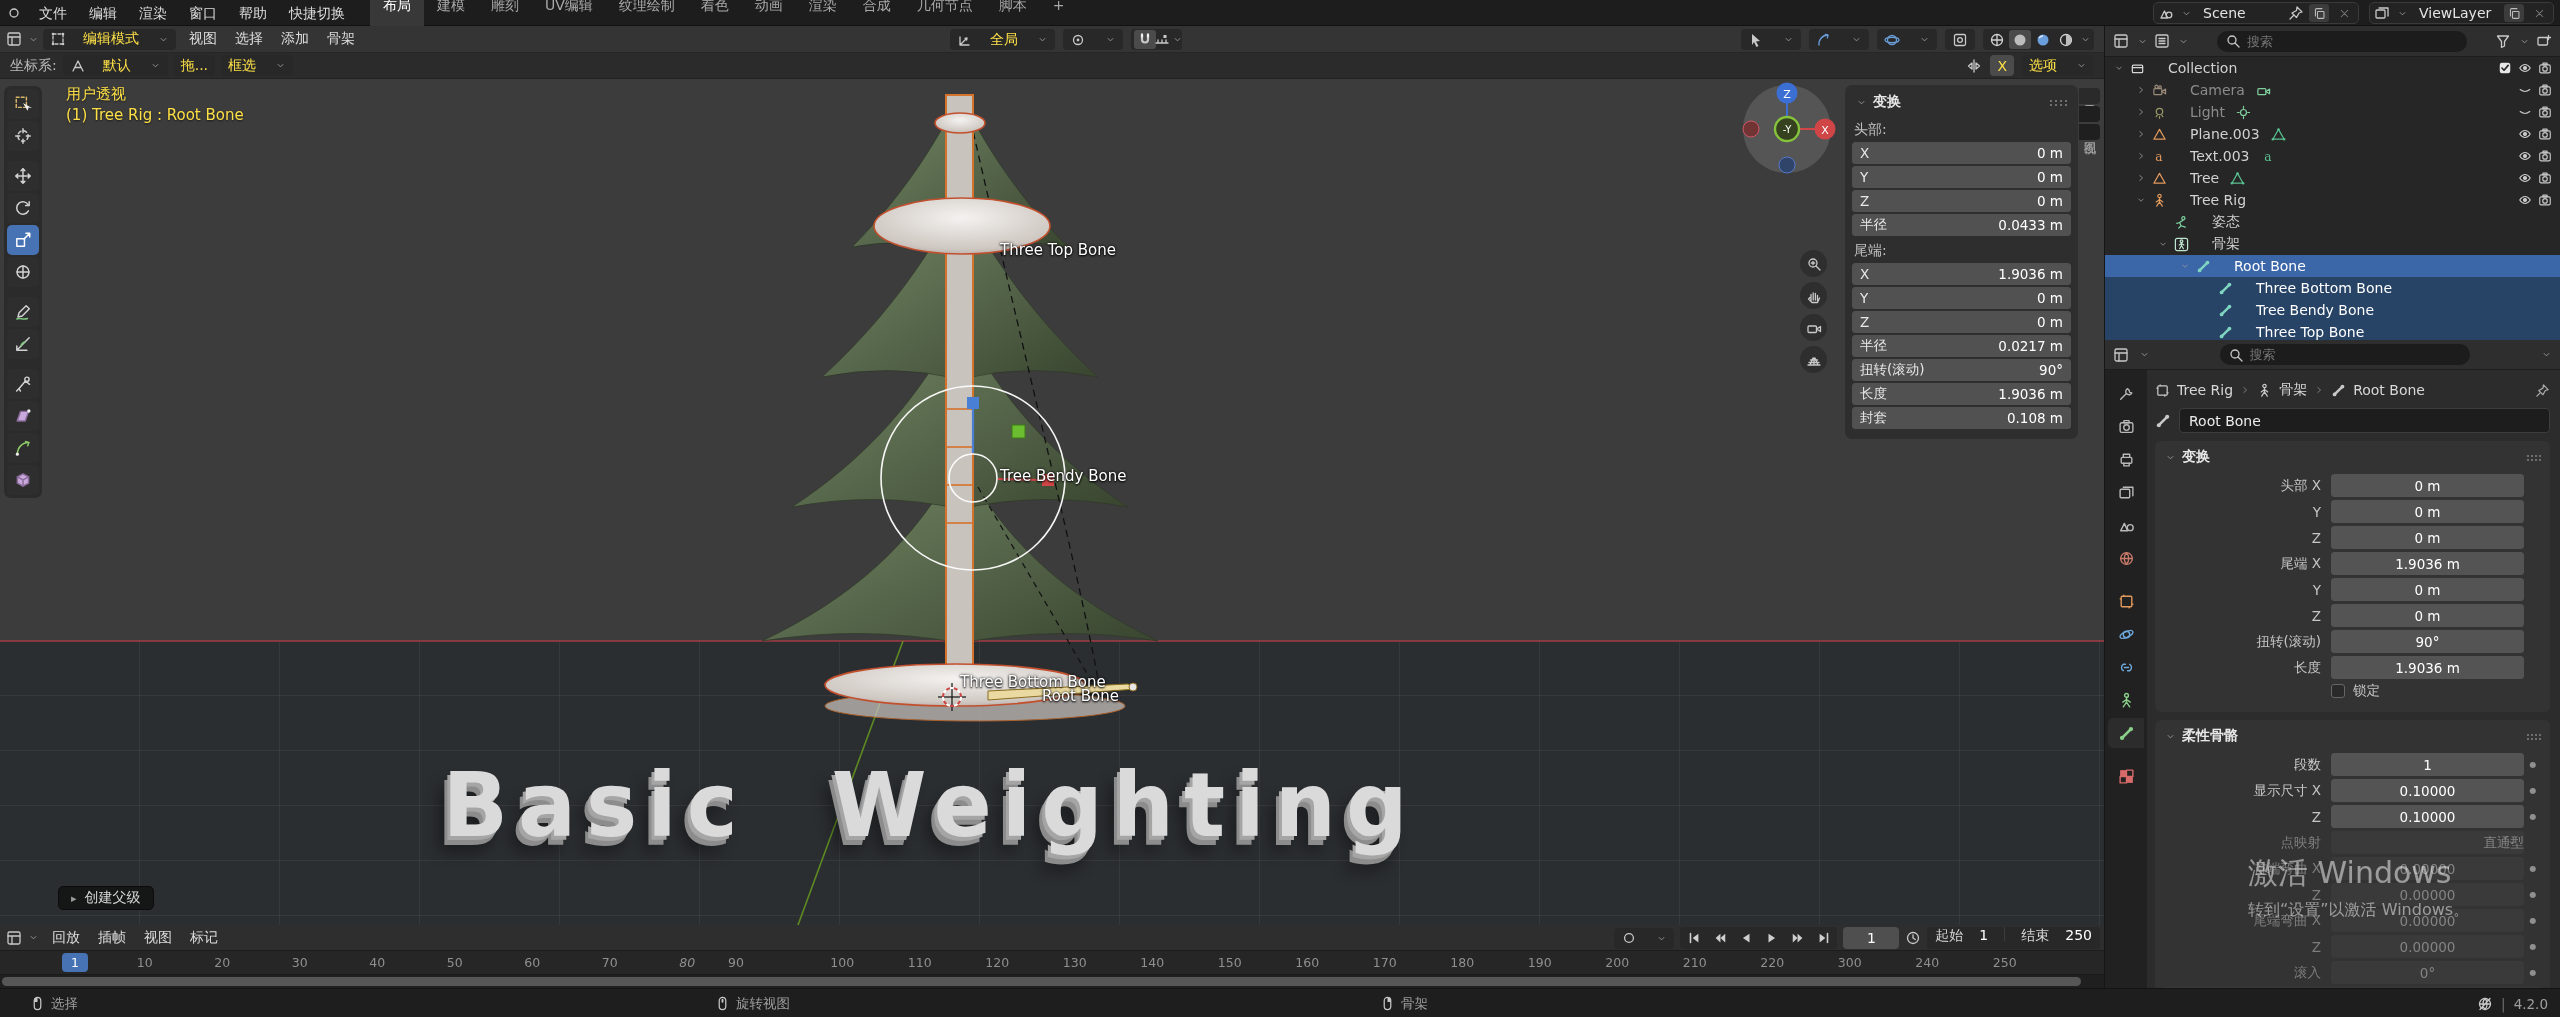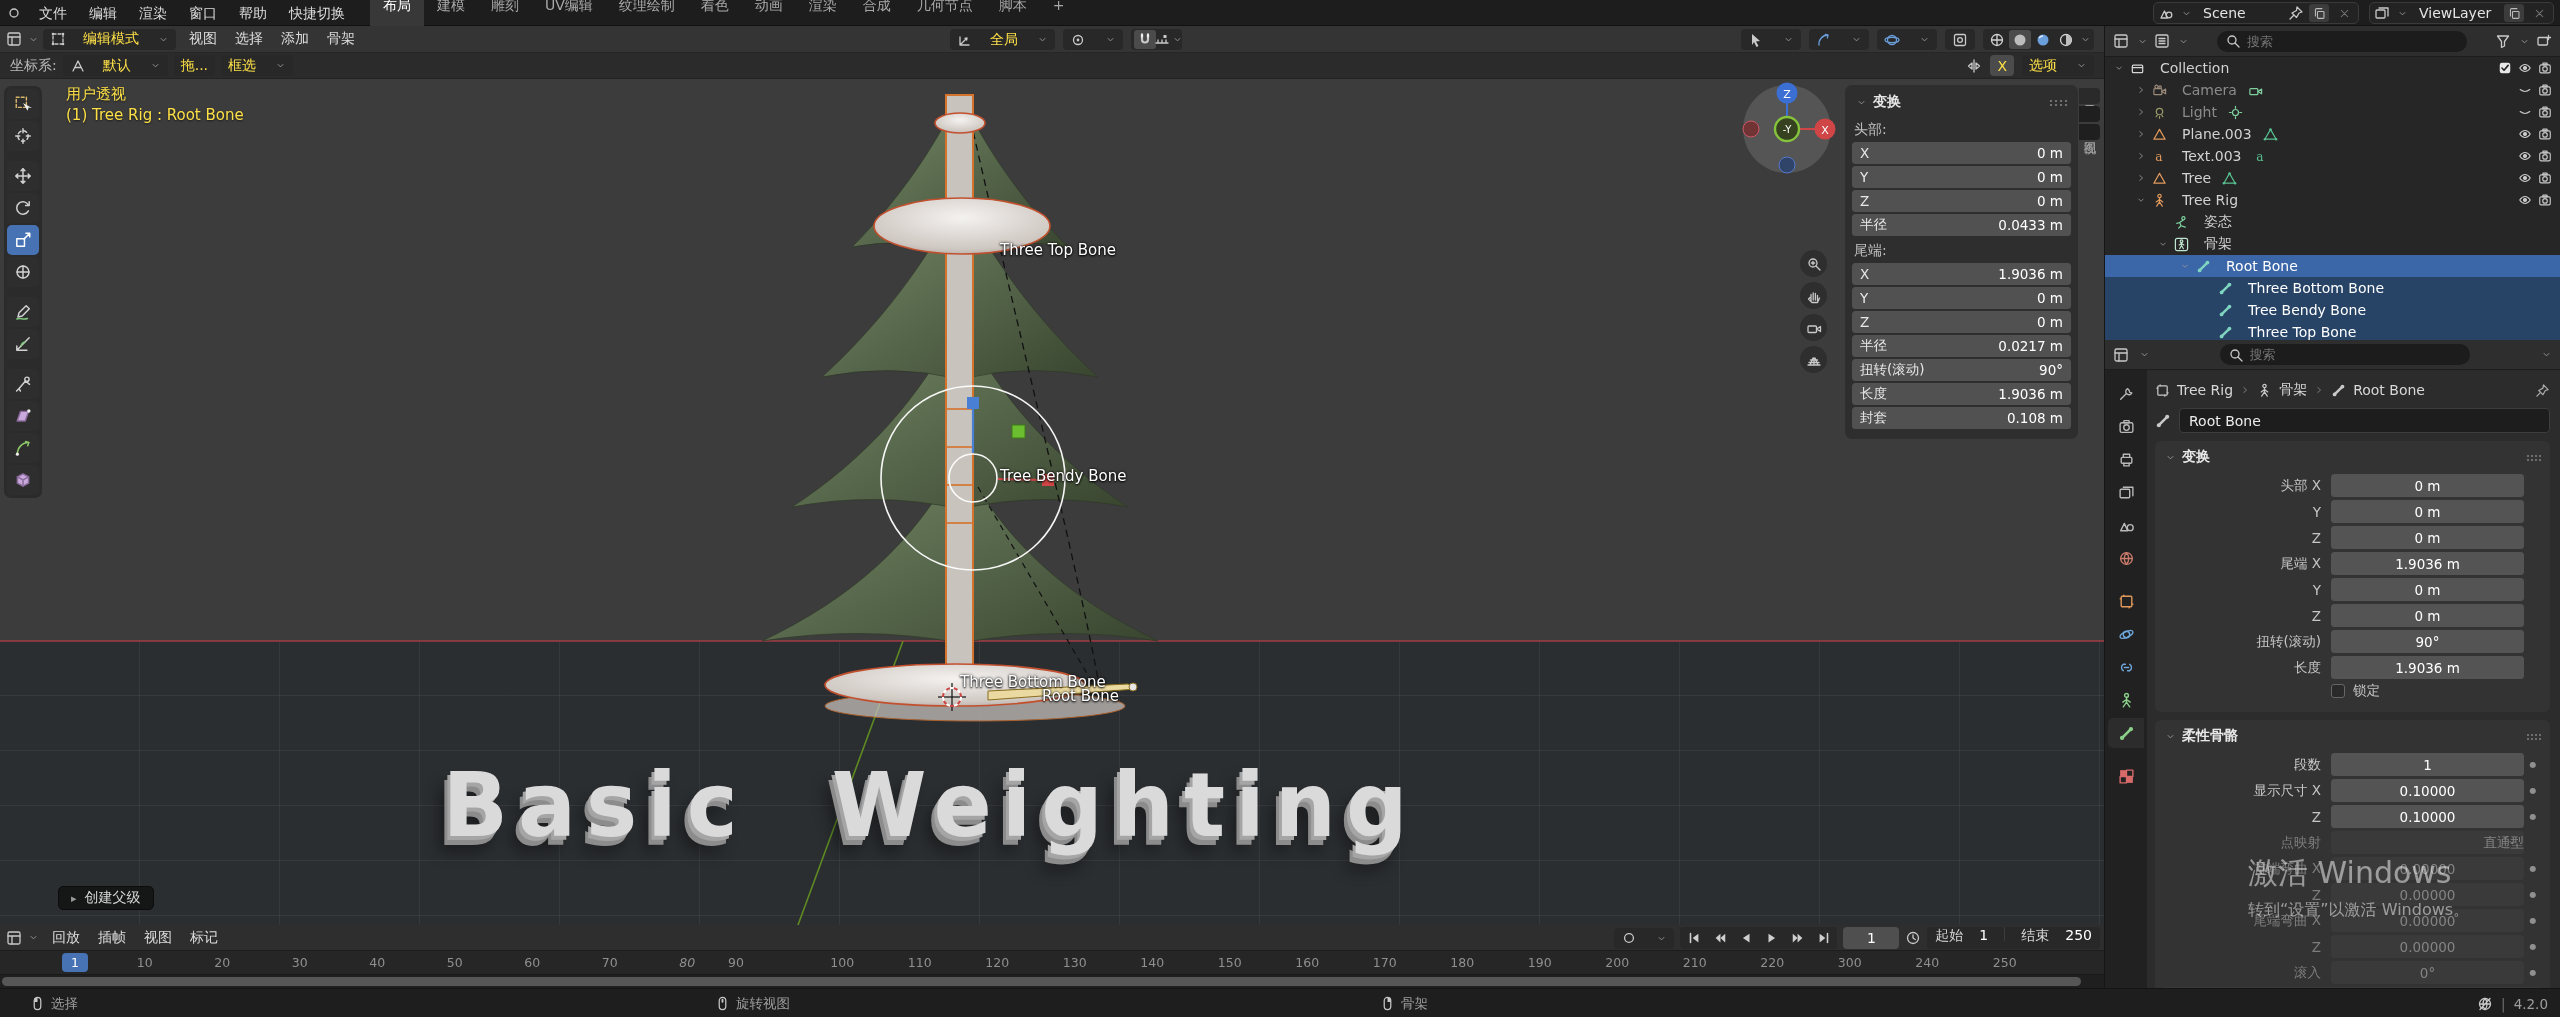--- a/index.html
+++ b/index.html
@@ -73,21 +73,21 @@
 
   
   #outliner{position:absolute;left:2104px;top:26px;width:456px;height:314px;background:#262626;border-left:1px solid #161616;overflow:hidden}
   #ol-header{height:31px;background:#2e2e2e;display:flex;align-items:center;gap:6px;padding:0 8px;border-bottom:1px solid #1d1d1d}
   .search{flex:1;display:flex;align-items:center;gap:6px;background:#1c1c1c;border-radius:11px;height:21px;padding:0 8px;max-width:250px;margin:12px auto}
   .search input{background:transparent;border:none;outline:none;color:#ddd;width:100%;font-size:13px;font-family:inherit}
   .olrow{display:flex;align-items:center;height:22px;padding-left:6px;gap:3px;white-space:nowrap}
   .olrow.sel-active{background:#3b66a8;color:#fff}
   .olrow.sel-child{background:#274467;color:#dbe6f5}
   .olrow .exp{width:16px;color:#9a9a9a;display:inline-flex;justify-content:center;font-size:12px}
-  .olrow .lbl{margin-left:12px;color:#d2d2d2}
+  .olrow .lbl{margin-left:20px;color:#d2d2d2}
   .olrow.dim .lbl{color:#8b8b8b}
   .olrow.sel-active .lbl,.olrow.sel-child .lbl{color:#fff}
   .olrow .ricons{margin-left:auto;display:flex;gap:6px;padding-right:8px;color:#b9b9b9}
 
   
   #props{position:absolute;left:2104px;top:340px;width:456px;height:648px;background:#2c2c2c;border-left:1px solid #161616;overflow:hidden}
   #pr-header{height:30px;background:#2e2e2e;display:flex;align-items:center;padding:0 8px;gap:8px;border-bottom:1px solid #1d1d1d}
   #pr-tabs{position:absolute;left:0;top:30px;width:42px;height:618px;background:#212121;display:flex;flex-direction:column;align-items:center;padding-top:8px;gap:3px}
   .ptab{width:36px;height:30px;border-radius:5px 0 0 5px;display:flex;align-items:center;justify-content:center;color:#b9b9b9}
   .ptab.gap{margin-top:10px}

